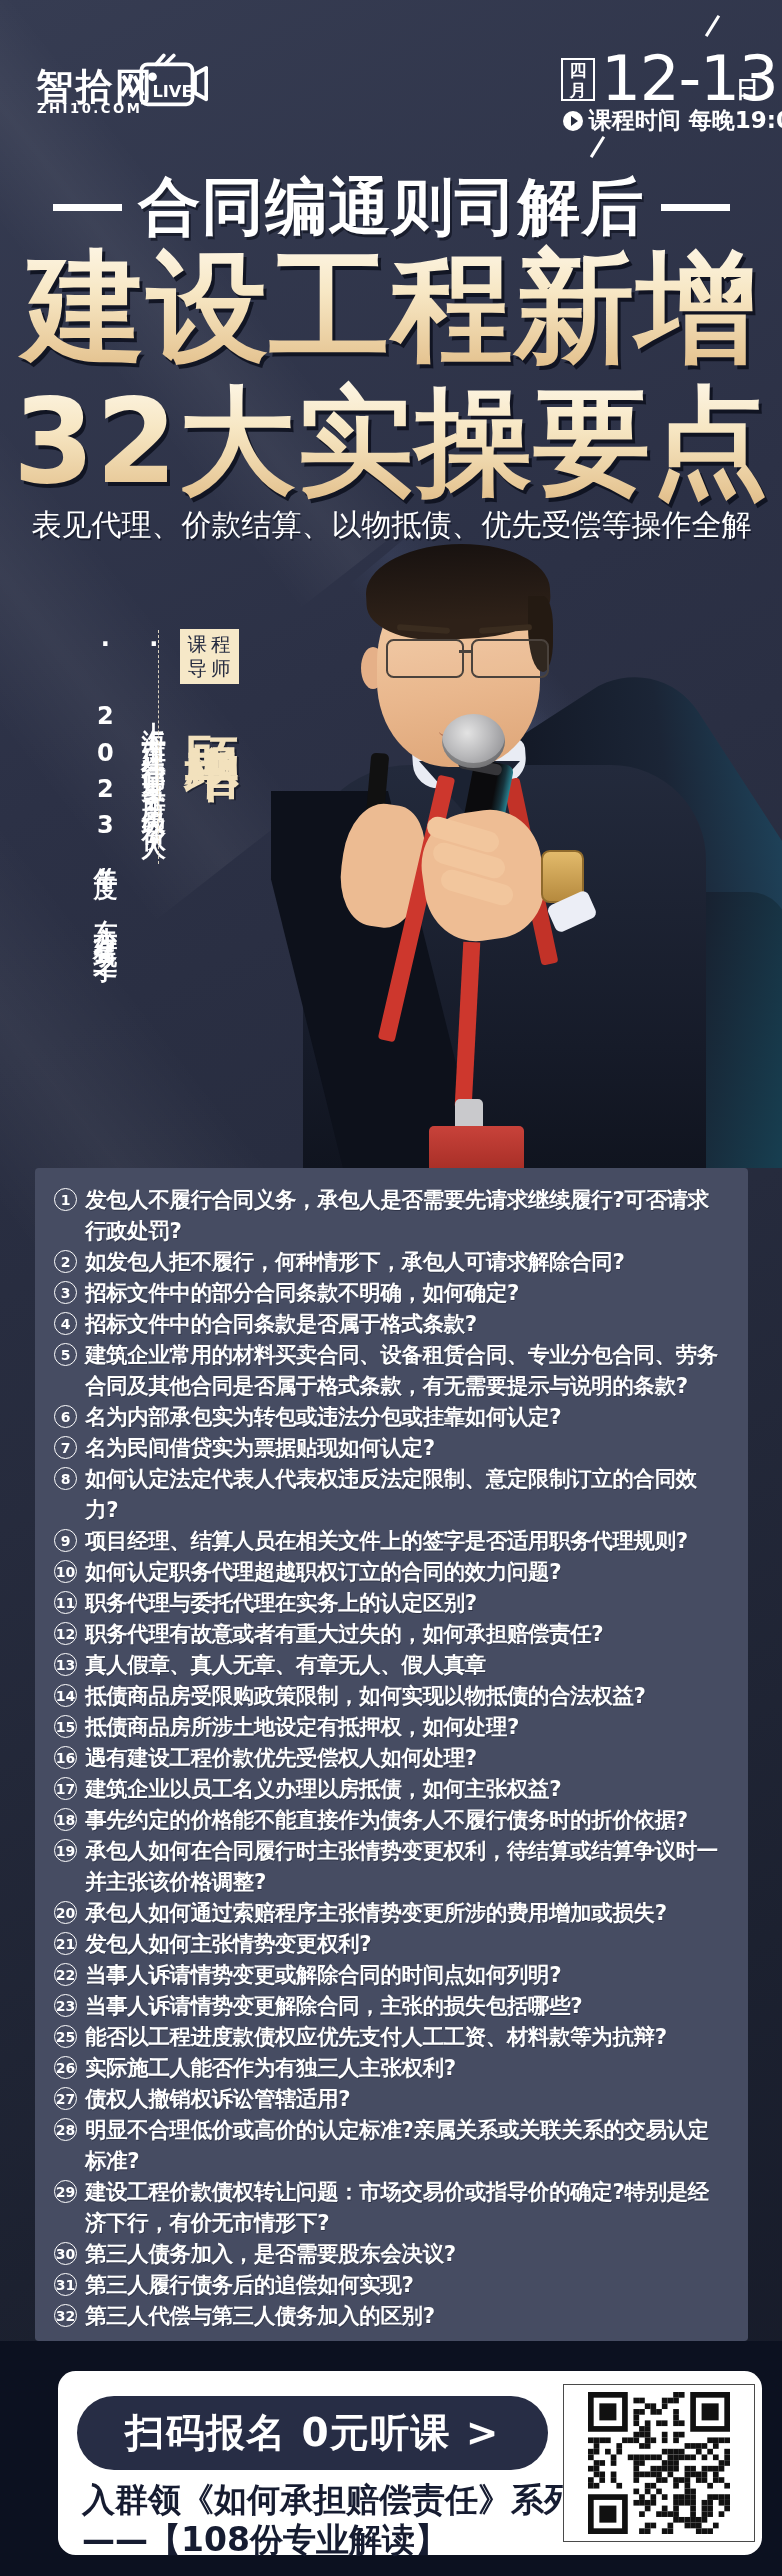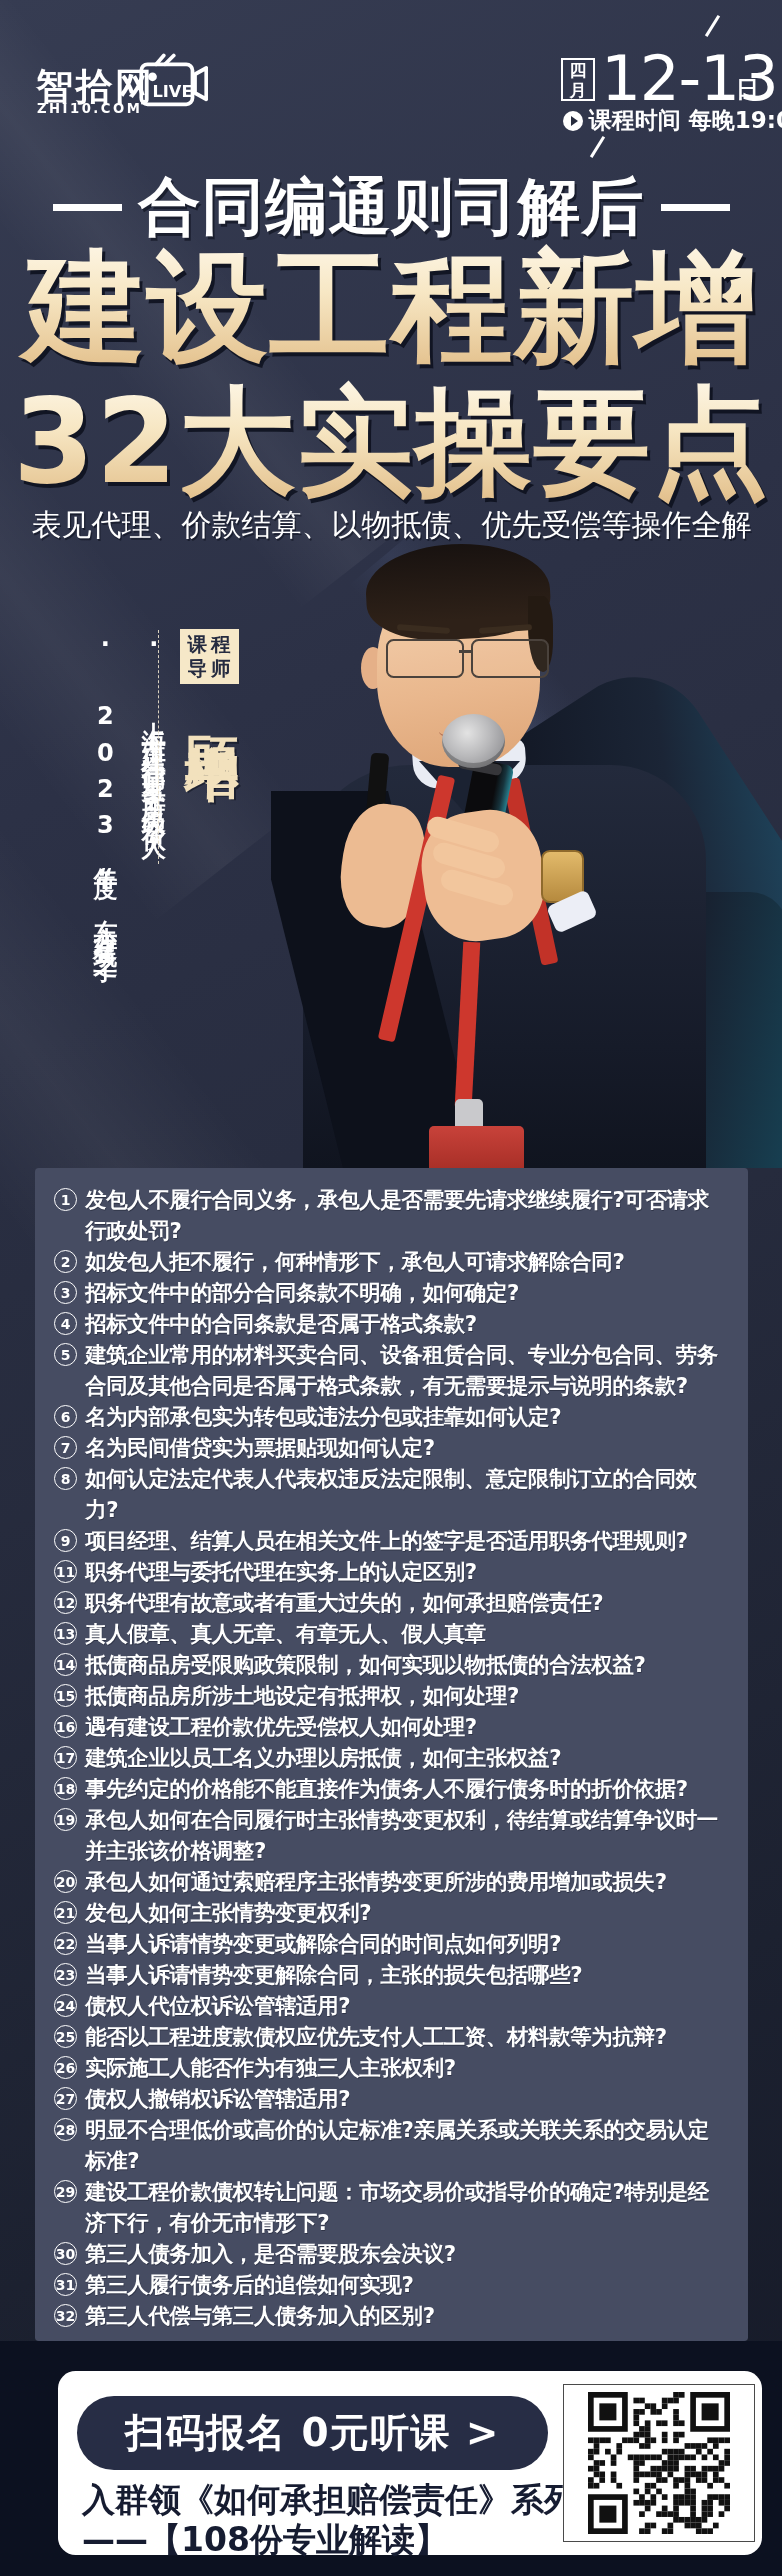--- a/index.html
+++ b/index.html
@@ -36,21 +36,21 @@
     -webkit-background-clip:text;background-clip:text;-webkit-text-fill-color:transparent;color:#f0dcae;
     filter:drop-shadow(3.8px 4.4px 0 rgba(12,15,28,0.85));}
   .t-main1{top:227px;font-size:121px;letter-spacing:1.3px;}
   .t-main2{top:364px;font-size:117px;letter-spacing:1.3px;}
   .subtitle{position:absolute;left:0;right:0;top:505px;text-align:center;font-size:30px;font-weight:normal;color:#fff;letter-spacing:0px;text-shadow:1.3px 1.9px 0 rgba(10,13,25,0.55);white-space:nowrap;}
 
   
   .creds{position:absolute;left:73px;top:630px;height:555px;writing-mode:vertical-rl;text-orientation:upright;color:#fff;font-size:24px;font-weight:bold;}
   .cred-col{letter-spacing:8.2px;margin-left:16.4px;white-space:nowrap;}
   .v-dash{position:absolute;left:158px;top:630px;height:234px;border-left:1.9px dashed rgba(236,226,203,0.9);}
-  .badge{position:absolute;left:180px;top:629px;background:#f6e8c8;color:#252b40;font-size:19.5px;line-height:24.6px;font-weight:bold;letter-spacing:3.8px;text-align:center;padding:3.8px 5px 2.5px 7.6px;white-space:pre-line;}
+  .badge{position:absolute;left:180px;top:629px;background:#f6e8c8;color:#252b40;font-size:19.5px;line-height:24.6px;font-weight:normal;letter-spacing:3.8px;text-align:center;padding:3.8px 5px 2.5px 7.6px;white-space:pre-line;}
   .v-name{position:absolute;left:175px;top:693px;writing-mode:vertical-rl;font-size:54px;font-weight:bold;color:#f2e1bd;letter-spacing:8.8px;text-shadow:1.9px 1.9px 0 rgba(10,13,25,0.5);}
 
   
   .photo{position:absolute;left:271px;top:539px;width:512px;height:629px;overflow:hidden;}
   .photo *{position:absolute;}
   .fold{background:linear-gradient(90deg,rgba(255,255,255,0),rgba(120,140,190,0.10),rgba(255,255,255,0));transform:rotate(-40deg);}
   .f1{left:208px;top:-38px;width:101px;height:441px;}
   .f2{left:328px;top:88px;width:76px;height:504px;}
   .arm-right{left:244px;top:151px;width:296px;height:479px;border-radius:76px;transform:rotate(-33deg);
     background:linear-gradient(115deg,#121724 20%,#1b2536 55%,#1f4a63 85%,#2a6d84 100%);}
@@ -229,20 +229,24 @@
     <div class="q-item">
       <span class="q-num">8</span>
       <span class="q-text">如何认定法定代表人代表权违反法定限制、意定限制订立的合同效力?</span>
     </div>
 
     <div class="q-item">
       <span class="q-num">9</span>
       <span class="q-text">项目经理、结算人员在相关文件上的签字是否适用职务代理规则?</span>
     </div>
 
+    <div class="q-item">
+      <span class="q-num">10</span>
+      <span class="q-text">如何认定职务代理超越职权订立的合同的效力问题?</span>
+    </div>
 
     <div class="q-item">
       <span class="q-num">11</span>
       <span class="q-text">职务代理与委托代理在实务上的认定区别?</span>
     </div>
 
     <div class="q-item">
       <span class="q-num">12</span>
       <span class="q-text">职务代理有故意或者有重大过失的，如何承担赔偿责任?</span>
     </div>
@@ -295,24 +299,20 @@
     <div class="q-item">
       <span class="q-num">22</span>
       <span class="q-text">当事人诉请情势变更或解除合同的时间点如何列明?</span>
     </div>
 
     <div class="q-item">
       <span class="q-num">23</span>
       <span class="q-text">当事人诉请情势变更解除合同，主张的损失包括哪些?</span>
     </div>
 
-    <div class="q-item">
-      <span class="q-num">24</span>
-      <span class="q-text">债权人代位权诉讼管辖适用?</span>
-    </div>
 
     <div class="q-item">
       <span class="q-num">25</span>
       <span class="q-text">能否以工程进度款债权应优先支付人工工资、材料款等为抗辩?</span>
     </div>
 
     <div class="q-item">
       <span class="q-num">26</span>
       <span class="q-text">实际施工人能否作为有独三人主张权利?</span>
     </div>

